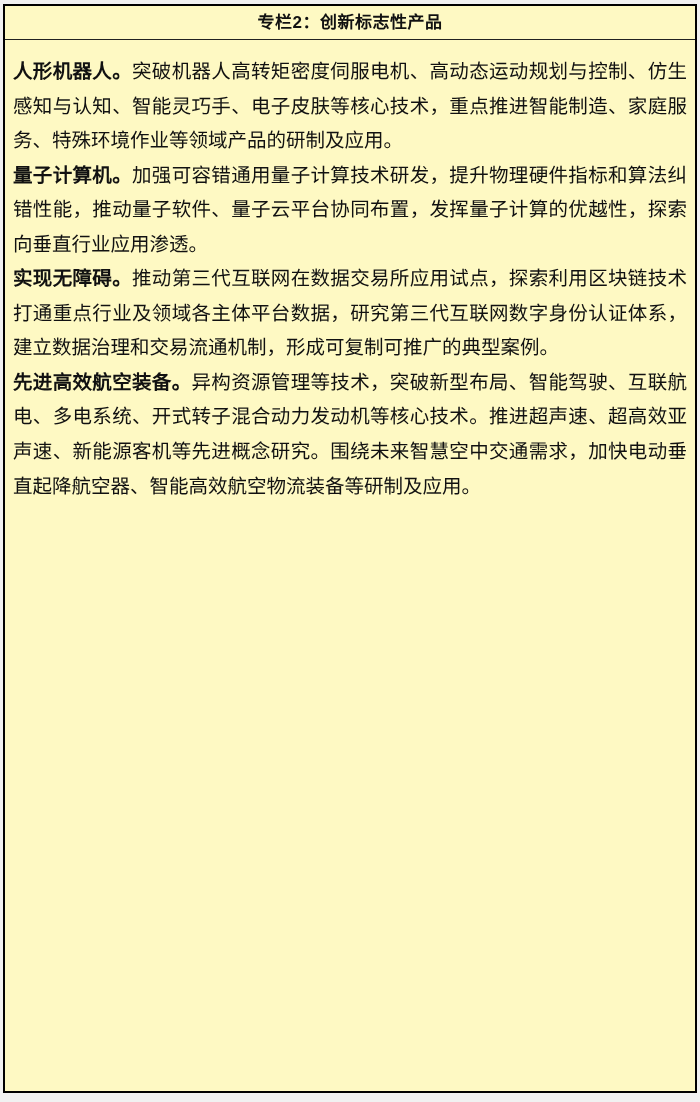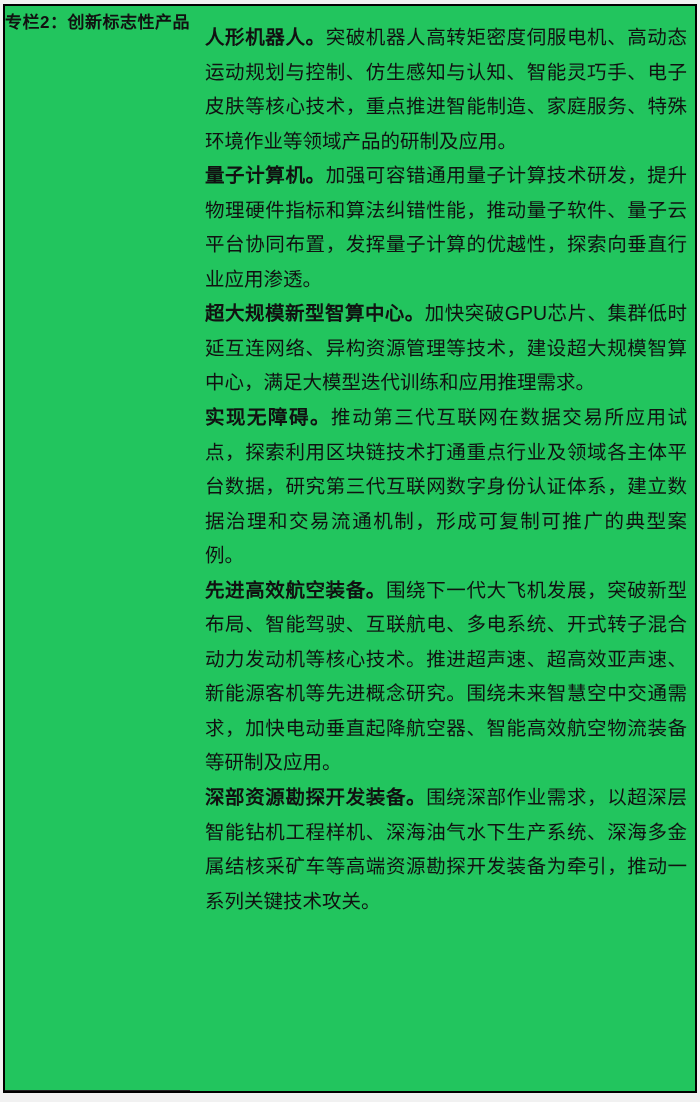--- a/index.html
+++ b/index.html
@@ -12,25 +12,24 @@
     height: 1102px;
     box-sizing: border-box;
     padding: 4px 3px 9px 3px;
     background: #f1f1f1;
     font-family: "Liberation Sans", "DejaVu Sans", sans-serif;
   }
   .box {
     height: 100%;
     box-sizing: border-box;
     border: 2px solid #000000;
-    background: #22c55e;
+    background: #fef9c3;
     display: flex;
-    flex-direction: row;
+    flex-direction: column;
     overflow: hidden;
-    gap: 7px;
   }
   .box-header {
     flex: 0 0 auto;
     text-align: center;
     font-weight: 700;
     font-size: 17px;
     line-height: 22px;
     padding: 6px 0 5px 0;
     color: #111111;
     border-bottom: 1px solid #222222;
@@ -62,23 +61,21 @@
   <div class="box">
     <div class="box-header">专栏2：创新标志性产品</div>
     <div class="box-body" id="box-body">
   <p class="para"><span class="lead">人形机器人。</span><span>突破机器人高转矩密度伺服电机、高动态运动规划与控制、仿生感知与认知、智能灵巧手、电子皮肤等核心技术，重点推进智能制造、家庭服务、特殊环境作业等领域产品的研制及应用。</span></p>
 
   <p class="para"><span class="lead">量子计算机。</span><span>加强可容错通用量子计算技术研发，提升物理硬件指标和算法纠错性能，推动量子软件、量子云平台协同布置，发挥量子计算的优越性，探索向垂直行业应用渗透。</span></p>
 
 
 
 
-  <p class="para"><span class="lead">超大规模新型智算中心。</span><span>加快突破GPU芯片、集群低时延互连网络、异构资源管理等技术，建设超大规模智算中心，满足大模型迭代训练和应用推理需求。</span></p>
 
   <p class="para"><span class="lead">实现无障碍。</span><span>推动第三代互联网在数据交易所应用试点，探索利用区块链技术打通重点行业及领域各主体平台数据，研究第三代互联网数字身份认证体系，建立数据治理和交易流通机制，形成可复制可推广的典型案例。</span></p>
 
 
-  <p class="para"><span class="lead">先进高效航空装备。</span><span>围绕下一代大飞机发展，突破新型布局、智能驾驶、互联航电、多电系统、开式转子混合动力发动机等核心技术。推进超声速、超高效亚声速、新能源客机等先进概念研究。围绕未来智慧空中交通需求，加快电动垂直起降航空器、智能高效航空物流装备等研制及应用。</span></p>
+  <p class="para"><span class="lead">先进高效航空装备。</span><span>异构资源管理等技术，突破新型布局、智能驾驶、互联航电、多电系统、开式转子混合动力发动机等核心技术。推进超声速、超高效亚声速、新能源客机等先进概念研究。围绕未来智慧空中交通需求，加快电动垂直起降航空器、智能高效航空物流装备等研制及应用。</span></p>
 
-  <p class="para"><span class="lead">深部资源勘探开发装备。</span><span>围绕深部作业需求，以超深层智能钻机工程样机、深海油气水下生产系统、深海多金属结核采矿车等高端资源勘探开发装备为牵引，推动一系列关键技术攻关。</span></p>
 </div>
   </div>
 </div>
 
 </body></html>

